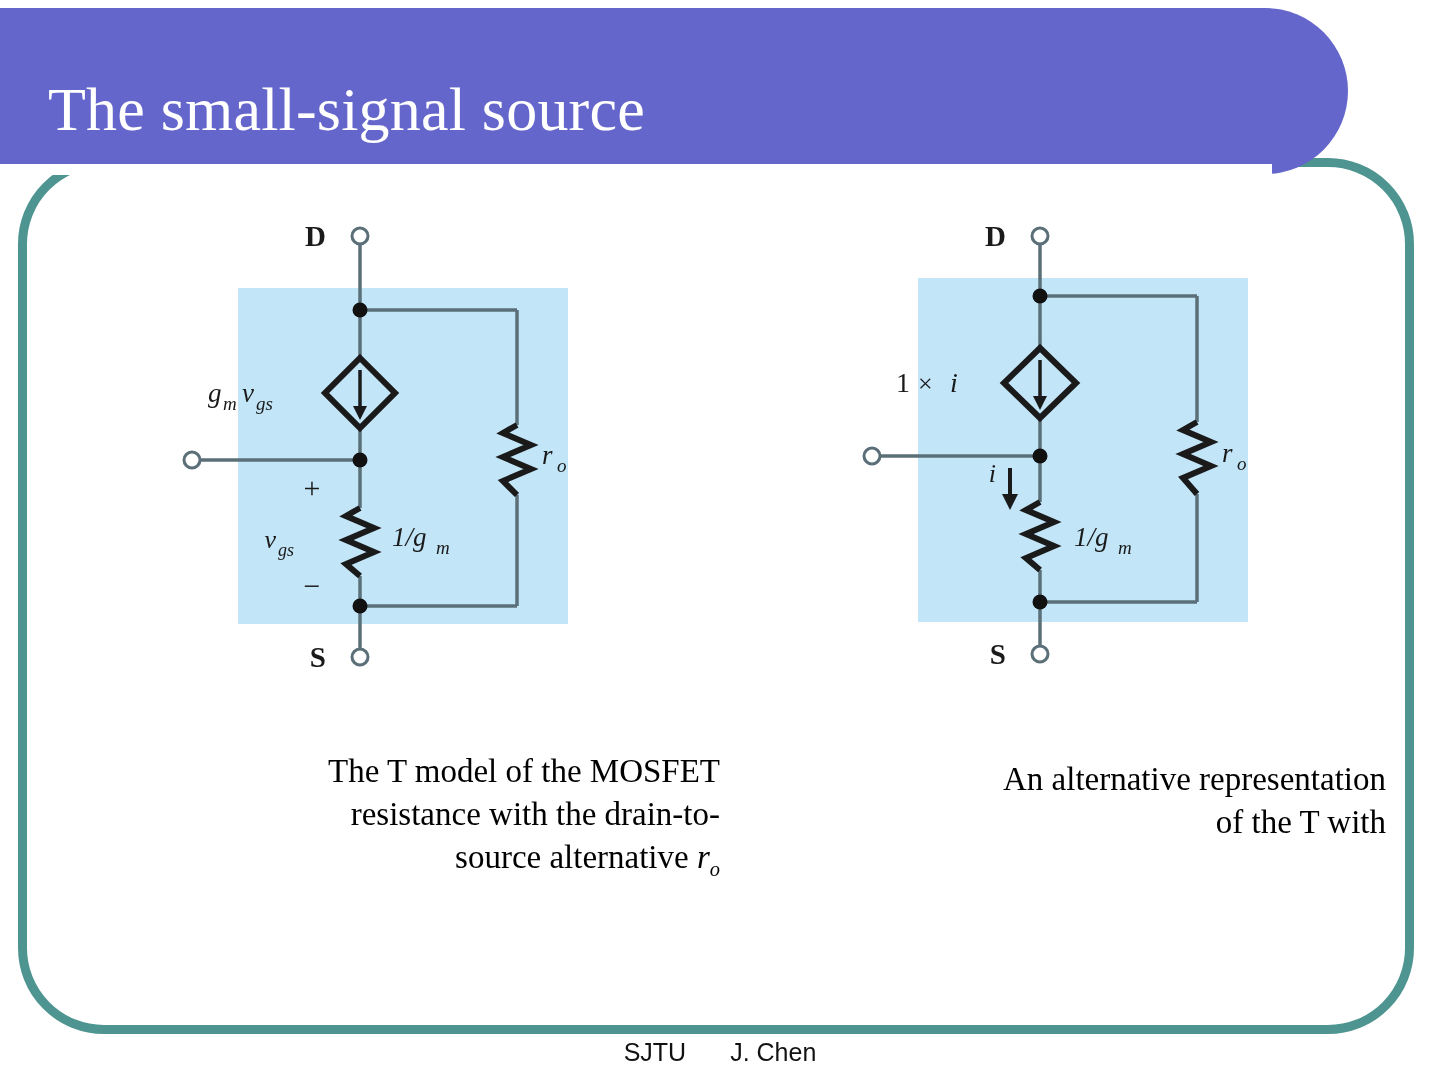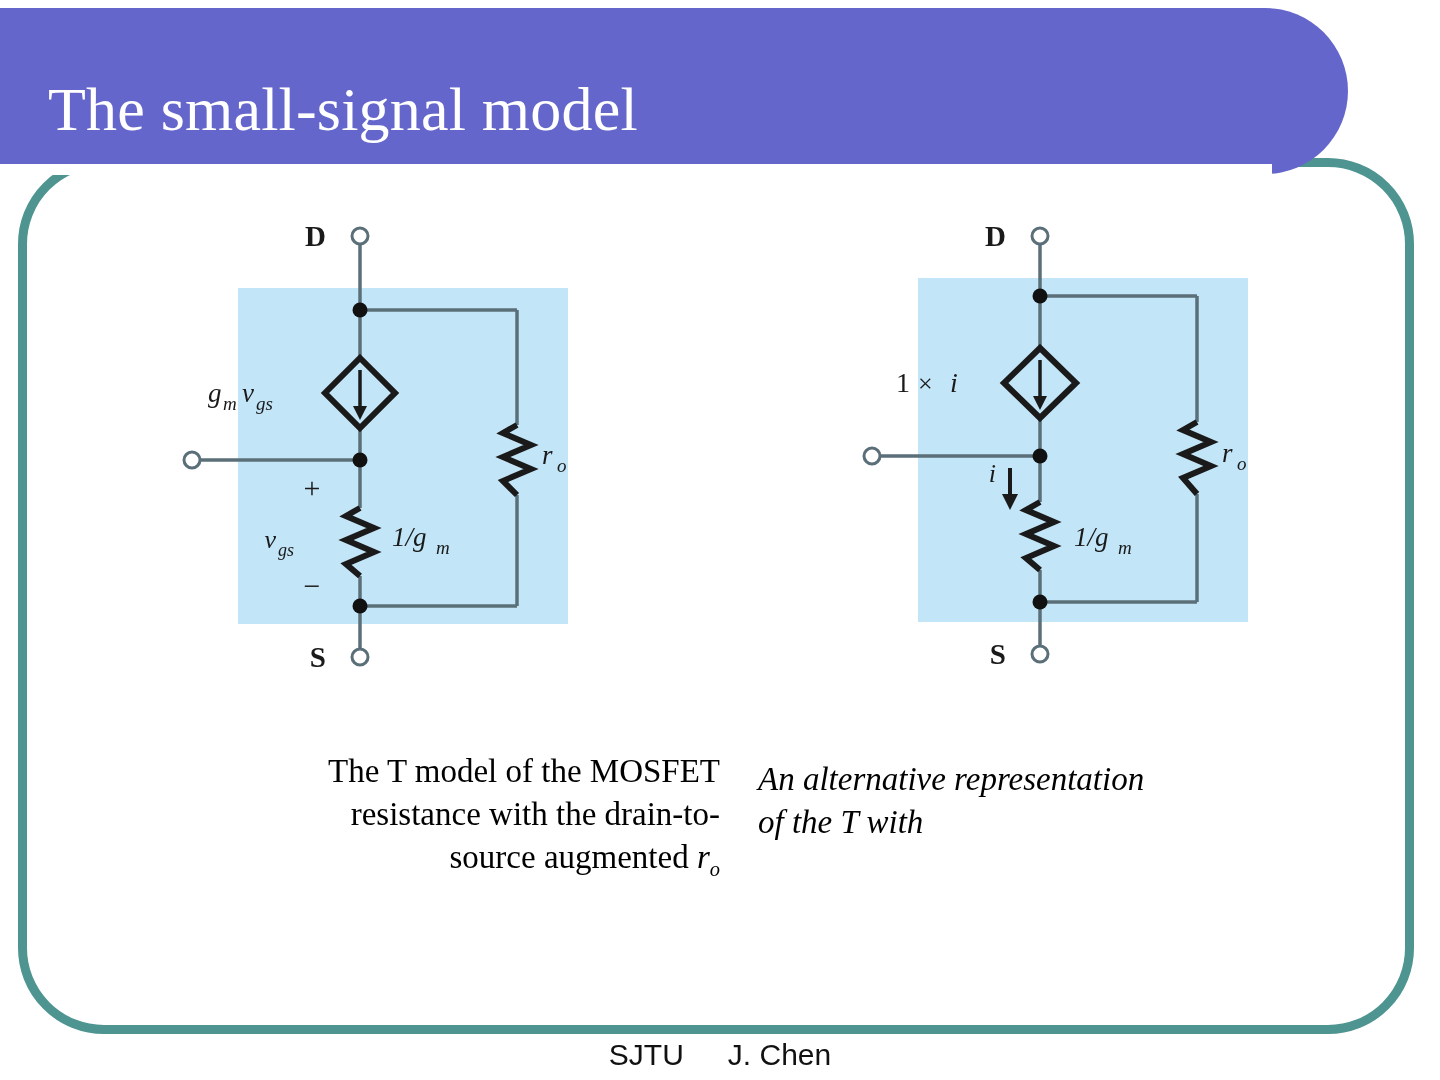--- a/index.html
+++ b/index.html
@@ -75,33 +75,33 @@
 
   .figure-block { position: absolute; }
   .caption {
     position: absolute;
     font-family: "Liberation Serif", serif;
     font-size: 33px;
     line-height: 1.30;
     color: #000000;
   }
   #caption-left  { left: 120px; top: 750px; width: 600px; text-align: right; }
-  #caption-right { left: 758px; top: 758px; width: 600px; text-align: left; font-style: italic; }
+  #caption-right { left: 786px; top: 758px; width: 600px; text-align: right; }
   .caption i { font-style: italic; }
   .caption sub { font-size: 0.62em; font-style: italic; }
 
   
   #footer {
     position: absolute;
     left: 0;
     top: 1038px;
     width: 1440px;
     text-align: center;
     font-family: "Liberation Sans", sans-serif;
-    font-size: 30px;
+    font-size: 25px;
     color: #111111;
     z-index: 6;
   }
   #footer span { display: inline-block; }
   #footer-sep { width: 44px; }
 </style>
 </head>
 <body>
 
 <div id="slide-frame"></div>
@@ -246,30 +246,30 @@
         <text x="382" y="252" font-family="'Liberation Serif',serif" font-size="27" font-style="italic" fill="#1a1a1a">r</text>
         <text x="397" y="260" font-family="'Liberation Serif',serif" font-size="19" font-style="italic" fill="#1a1a1a">o</text>
       </g>
     </svg>
   </div>
 
   <div class="caption" id="caption-left">
     <div>The T model of the MOSFET</div>
     <div>resistance with the drain-to-</div>
     <div>
-      <span>source augmented </span><i>r</i><sub>o</sub>
+      <span>source alternative </span><i>r</i><sub>o</sub>
     </div>
   </div>
 
   <div class="caption" id="caption-right">
     <div>An alternative representation</div>
     <div>of the T with</div>
   </div>
 
 </div>
 
 <div id="title-banner"></div>
 <div id="title-underline"></div>
-<h1 id="page-title">The small-signal model</h1>
+<h1 id="page-title">The small-signal source</h1>
 
 <div id="footer">
   <span>SJTU</span><span id="footer-sep">&nbsp;</span><span>J. Chen</span>
 </div>
 
 </body></html>

